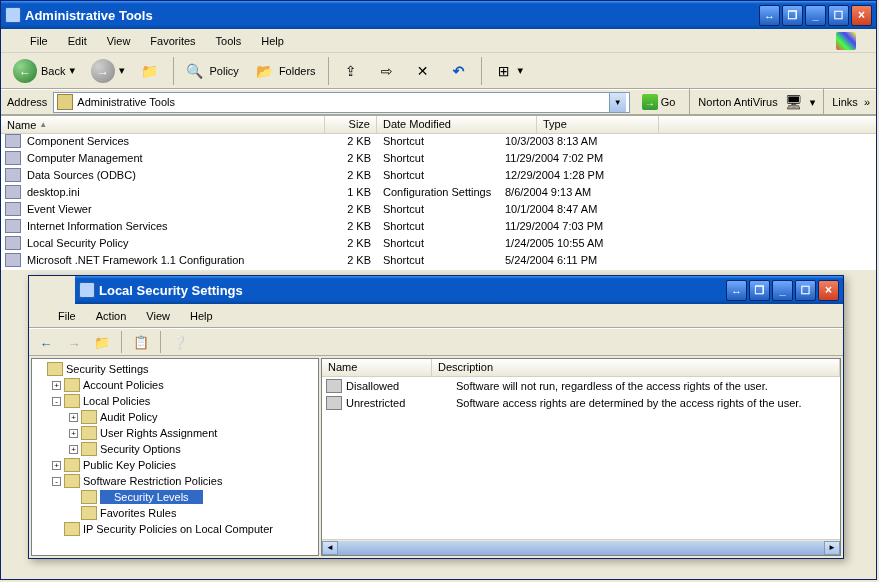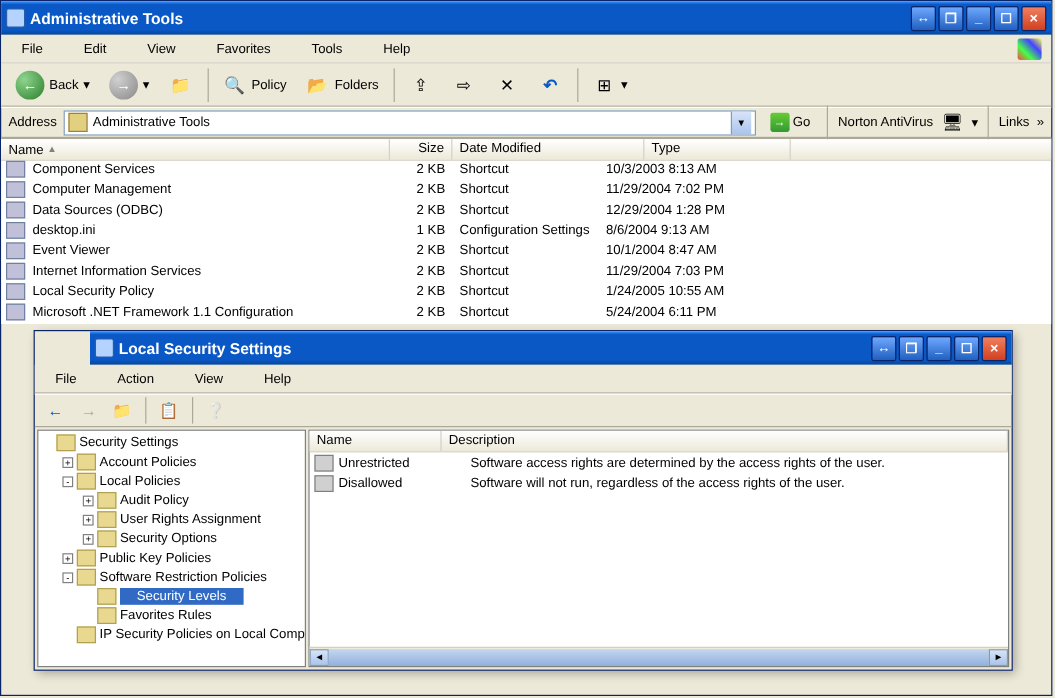--- a/index.html
+++ b/index.html
@@ -7,21 +7,21 @@
   
   
   .win-main { border: 1px solid #0a246a; background: #ece9d8; width: 877px; height: 580px; }
   .titlebar { height: 28px; background: linear-gradient(to bottom,#3a95ff 0%,#0a58c6 10%,#0a58c6 85%,#044599 100%); display:flex; align-items:center; padding:0 4px; color:white; font-weight:bold; font-size:13px; }
   .titlebar .ico { width:16px; height:16px; margin-right:4px; background:#b5d3ff; border:1px solid #2d5da8; border-radius:2px; }
   .titlebar .title { flex:1; }
   .titlebar .ctrl { display:flex; gap:2px; }
   .titlebar .btn { width:21px; height:21px; background:linear-gradient(#6fa8ff,#2060c0); border:1px solid #0a246a; border-radius:2px; color:white; display:flex; align-items:center; justify-content:center; font-size:11px; }
   .titlebar .btn.close { background:linear-gradient(#f08060,#d04020); }
   
-  .menubar { height:24px; background:#ece9d8; display:flex; align-items:center; padding:0 8px; gap:16px; border-bottom:1px solid #d4d0c8;}
+  .menubar { height:24px; background:#ece9d8; display:flex; align-items:center; padding:0 20px; gap:2px; border-bottom:1px solid #d4d0c8;}
   .menubar .mi { padding:3px 9px; }
   .menubar .flag { margin-left:auto; width:20px; height:18px; background:linear-gradient(45deg,#f44,#4f4,#44f,#ff4); border-radius:2px; }
   
   .toolbar { height:36px; background:#ece9d8; display:flex; align-items:center; padding:2px 6px; gap:4px; border-bottom:1px solid #aca899;}
   .tbtn { height:30px; padding:0 6px; display:flex; align-items:center; gap:4px; border-radius:3px; }
   .tbtn .circ { width:24px; height:24px; border-radius:12px; background:radial-gradient(circle at 30% 30%,#8fd48f,#2b7f2b); display:flex; align-items:center; justify-content:center; color:white; font-size:12px;}
   .tbtn .circ.gray { background:radial-gradient(circle at 30% 30%,#d0d0d0,#888); }
   .sep { width:1px; height:28px; background:#aca899; margin:0 2px;}
   .icon-sm { width:20px; height:20px; display:flex; align-items:center; justify-content:center; font-size:14px; }
   
@@ -44,21 +44,21 @@
   .lv-head .c-name{display:flex;align-items:center;gap:3px;}
   
   
   .win-child { position:absolute; left:28px; top:275px; width:816px; height:284px; border:1px solid #0a246a; background:#ece9d8; box-shadow:3px 3px 8px rgba(0,0,0,.3); }
   .win-child .titlebar { background: linear-gradient(to bottom,#3a95ff 0%,#0a58c6 10%,#0a58c6 85%,#044599 100%); margin-left: 46px; }
   
   .child-tb { height:28px; display:flex; align-items:center; padding:2px 6px; gap:6px; border-bottom:1px solid #aca899; border-top:1px solid #fff;}
   .child-tb .tico { width:22px; height:22px; display:flex; align-items:center; justify-content:center; font-size:13px; border:1px solid transparent; }
   
   .child-body { display:flex; height:202px; }
-  .tree-pane { width:224px; border:1px solid #808080; background:white; margin:2px; padding:2px 0; overflow:hidden;}
+  .tree-pane { width:288px; border:1px solid #808080; background:white; margin:2px; padding:2px 0; overflow:hidden;}
   .tree-node { display:flex; align-items:center; height:16px; font-size:11px; white-space:nowrap;}
   .tree-node .exp { width:9px; height:9px; border:1px solid #808080; margin:0 3px; font-size:8px; line-height:7px; text-align:center; background:white; flex:none;}
   .tree-node .noexp { width:15px; flex:none;}
   .tree-node .nico { width:16px; height:14px; margin-right:3px; flex:none; background:#e8d890; border:1px solid #b0a050;}
   .tree-node.sel .lbl { background:#316ac5; color:white; padding:1px 14px;}
   .ind1{padding-left:0px;} .ind2{padding-left:17px;} .ind3{padding-left:34px;}
   
   .detail-pane { flex:1; border:1px solid #808080; background:white; margin:2px 2px 2px 0; display:flex; flex-direction:column;}
   .dp-head { display:flex; background:linear-gradient(#fff,#ece9d8); border-bottom:1px solid #d4d0c8; height:18px;}
   .dp-head .dcol { padding:2px 6px; border-right:1px solid #d4d0c8; font-size:11px;}
@@ -319,27 +319,27 @@
         </div>
     </div>
     <div class="detail-pane">
       <div class="dp-head">
         <div class="dcol d-name">Name</div>
         <div class="dcol d-desc">Description</div>
       </div>
       <div class="dp-body" id="dp-body" style="flex:1">
           <div class="drow">
             <div class="dico"></div>
-            <div class="d-name">Unrestricted</div>
-            <div class="d-desc">Software access rights are determined by the access rights of the user.</div>
+            <div class="d-name">Disallowed</div>
+            <div class="d-desc">Software will not run, regardless of the access rights of the user.</div>
           </div>
           <div class="drow">
             <div class="dico"></div>
-            <div class="d-name">Disallowed</div>
-            <div class="d-desc">Software will not run, regardless of the access rights of the user.</div>
+            <div class="d-name">Unrestricted</div>
+            <div class="d-desc">Software access rights are determined by the access rights of the user.</div>
           </div>
         </div>
       <div class="dp-scroll">
         <div class="sbtn">◄</div>
         <div class="thumb"></div>
         <div class="sbtn">►</div>
       </div>
     </div>
   </div>
 </div>

